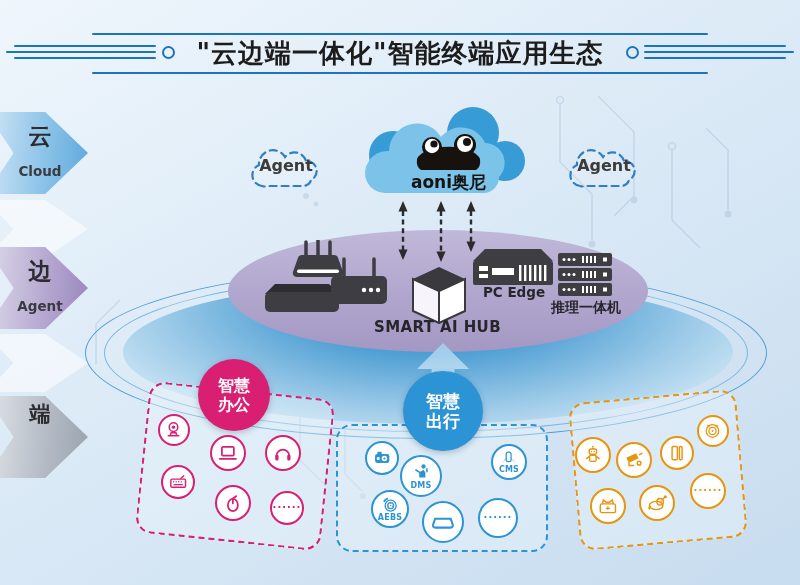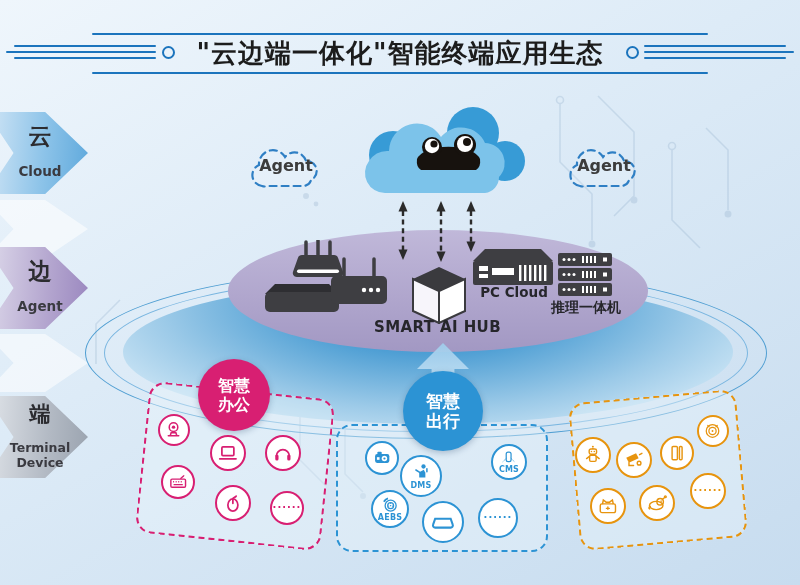--- a/index.html
+++ b/index.html
@@ -96,21 +96,20 @@
   <div class="lvl" style="top:247px;background:linear-gradient(95deg,#dedaeb 0%,#b4a6cf 60%,#9a87bf 100%);"></div>
   <div class="lvl-txt" style="top:258px;">
     <span class="zh">边</span>
     <span class="en">Agent</span>
   </div>
   <div class="echo" style="top:334px;"></div>
 
   <div class="lvl" style="top:396px;background:linear-gradient(95deg,#e1e5ea 0%,#b3bac4 60%,#9aa3af 100%);"></div>
   <div class="lvl-txt" style="top:402px;">
     <span class="zh" style="font-size:21px">端</span>
-    <span class="en" style="font-size:12.5px">Terminal Device</span>
   </div>
 
   <div class="ellipse" style="left:85px;top:267px;width:680px;height:170px;border:1.4px solid #4f9ed2;"></div>
   <div class="ellipse" style="left:104px;top:274px;width:642px;height:156px;border:1.2px solid #7ab6e0;"></div>
   <div class="ellipse" style="left:123px;top:280px;width:610px;height:144px;
        background:radial-gradient(ellipse at 50% 16%,#2787c8 0%,#4f9fd4 30%,#9ccae8 62%,#cfe7f6 86%,#e4f2fa 100%);"></div>
 
   <div class="ellipse" style="left:228px;top:230px;width:420px;height:122px;
        background:linear-gradient(180deg,#c0b8d9 0%,#b0a6cd 55%,#a298c3 100%);"></div>
 
@@ -182,21 +181,21 @@
         <circle cx="18" cy="7.5" r="1.5" fill="#fff"></circle>
       <rect x="26" y="4" width="2" height="7" fill="#fff"></rect>
         <rect x="30" y="4" width="2" height="7" fill="#fff"></rect>
         <rect x="34" y="4" width="2" height="7" fill="#fff"></rect>
         <rect x="38" y="4" width="2" height="7" fill="#fff"></rect>
       <rect x="47" y="5.5" width="4" height="4" fill="#fff"></rect>
     </g>
   </svg>
 
   <div class="dev-lb" style="left:360px;top:318px;width:155px;font-size:15px;letter-spacing:.4px;">SMART AI HUB</div>
-  <div class="dev-lb" style="left:474px;top:284px;width:80px;font-size:13.5px;">PC Cloud</div>
+  <div class="dev-lb" style="left:474px;top:284px;width:80px;font-size:13.5px;">PC Edge</div>
   <div class="dev-lb" style="left:543px;top:299px;width:86px;font-size:14px;">推理一体机</div>
 
   <svg width="92" height="112" viewBox="0 0 92 112" style="position:absolute;left:392px;top:198px;">
     <g stroke="#2b2b2b" stroke-width="2.4" fill="#2b2b2b">
       <path d="M11 13 V52" stroke-dasharray="5 3.6" fill="none"></path>
       <polygon points="11,3 6.5,13.5 15.5,13.5" stroke="none"></polygon>
         <polygon points="11,62 6.5,51.5 15.5,51.5" stroke="none"></polygon>
       <path d="M49 13 V54" stroke-dasharray="5 3.6" fill="none"></path>
       <polygon points="49,3 44.5,13.5 53.5,13.5" stroke="none"></polygon>
         <polygon points="49,64 44.5,53.5 53.5,53.5" stroke="none"></polygon>
@@ -214,20 +213,21 @@
     <g>
       <path d="M62 56 a32 15 0 0 1 63 0 q1 8-4 11 h-55 q-5-3-4-11 z" fill="#17120e"></path>
       <circle cx="77" cy="44" r="10" fill="#17120e"></circle>
         <circle cx="77" cy="43" r="7.2" fill="#fff"></circle>
         <circle cx="79" cy="41" r="3.6" fill="#17120e"></circle>
       <circle cx="110" cy="42" r="11" fill="#17120e"></circle>
         <circle cx="110" cy="41" r="8" fill="#fff"></circle>
         <circle cx="112" cy="39" r="4" fill="#17120e"></circle>
     </g>
   </svg>
+  <div style="position:absolute;left:396px;top:171px;width:105px;text-align:center;font-size:17px;font-weight:800;color:#171310;">aoni奥尼</div>
 
   <svg width="96" height="60" viewBox="0 0 96 60" style="position:absolute;left:238px;top:136px;">
     <path d="M24 50 a11 11 0 0 1-3-21 a14 14 0 0 1 26-8 a12 12 0 0 1 21 4 a10 10 0 0 1 5 19 a8 8 0 0 1-8 6 H30 a9 9 0 0 1-6 0 z" fill="rgba(255,255,255,.15)" stroke="#2f7fc4" stroke-width="2.2" stroke-dasharray="7 5" stroke-linecap="round"></path>
   </svg>
   <div class="agent-txt" style="left:238px;top:156px;">Agent</div>
   <svg width="96" height="60" viewBox="0 0 96 60" style="position:absolute;left:556px;top:136px;">
     <path d="M24 50 a11 11 0 0 1-3-21 a14 14 0 0 1 26-8 a12 12 0 0 1 21 4 a10 10 0 0 1 5 19 a8 8 0 0 1-8 6 H30 a9 9 0 0 1-6 0 z" fill="rgba(255,255,255,.15)" stroke="#2f7fc4" stroke-width="2.2" stroke-dasharray="7 5" stroke-linecap="round"></path>
   </svg>
   <div class="agent-txt" style="left:556px;top:156px;">Agent</div>
 

